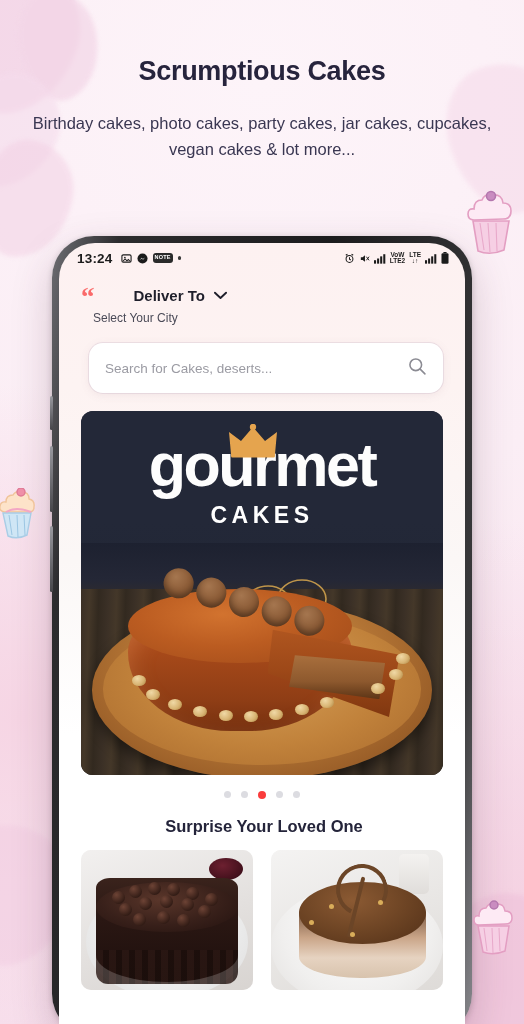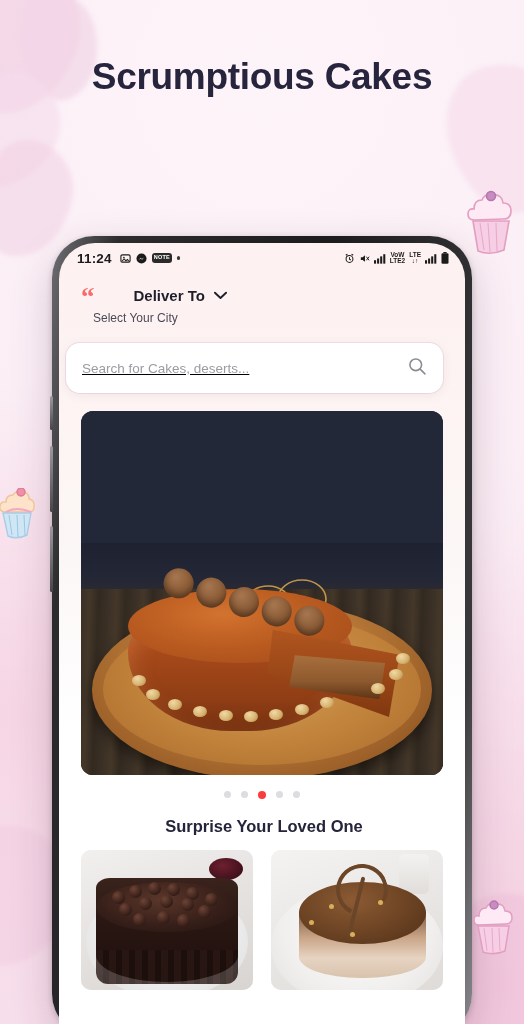--- a/index.html
+++ b/index.html
@@ -27,21 +27,21 @@
   .blob.b3 { width:96px;  height:120px; left:-40px;  top:72px;   background:#f5dcec; transform:rotate(26deg); opacity:.6;}
   .blob.b4 { width:90px;  height:118px; left:-18px;  top:140px;  background:#f2cfe3; transform:rotate(8deg); opacity:.5;}
   .blob.b5 { width:120px; height:150px; right:-46px; top:62px;   background:#f4d4e6; transform:rotate(-22deg); opacity:.45;}
   .blob.b6 { width:150px; height:170px; right:-58px; bottom:-40px; background:#eebfd9; transform:rotate(12deg); opacity:.5;}
   .blob.b7 { width:120px; height:140px; left:-50px;  bottom:60px; background:#f1cbe1; transform:rotate(-10deg); opacity:.45;}
   .blob.b8 { width:130px; height:120px; left:150px;  bottom:-50px; background:#f6ddec; transform:rotate(30deg); opacity:.5;}
 
   
   .page-head { position:absolute; left:0; right:0; top:56px; text-align:center; z-index:4; }
   .page-title {
-    font-size:37px; font-weight:bold; color:#27243d; letter-spacing:-.3px;
+    font-size:27px; font-weight:bold; color:#27243d; letter-spacing:-.3px;
   }
   .page-sub {
     margin-top:24px; font-size:16.5px; color:#3a3752; line-height:1.55;
     padding:0 28px;
   }
 
   
   .cupcake { position:absolute; z-index:6; }
   .cupcake.c-topright { right:4px;  top:190px;  width:60px; height:66px; }
   .cupcake.c-left     { left:-6px;  top:488px;  width:46px; height:52px; }
@@ -94,21 +94,21 @@
   .quote-mark {
     color:#fa6a6a; font-size:27px; font-weight:bold; line-height:.6;
     font-family:"Liberation Serif", serif; letter-spacing:-2px;
     margin-top:4px;
   }
   .deliver-label { font-size:15px; font-weight:bold; color:#1f1f2b;margin-left:34px; }
   .chev { margin-left:2px; }
   .city-label { font-size:12px; color:#4a4a57; margin-top:6px; margin-left:12px; }
 
   
-  .search-wrap { padding:18px 22px 0 7px;text-decoration:underline; }
+  .search-wrap { padding:18px 22px 0 30px; }
   .search-box {
     height:50px; background:#fff; border-radius:14px;
     display:flex; align-items:center; padding:0 16px;
     box-shadow:0 2px 10px rgba(140,100,120,.10), 0 0 0 1px rgba(230,215,222,.65);
   }
   .search-ph { font-size:13.5px; color:#9b9ba3; flex:1; }
 
   
   .banner-wrap { padding:18px 22px 0 22px; }
   .banner {
@@ -258,20 +258,21 @@
   <div class="blob b3"></div>
   <div class="blob b4"></div>
   <div class="blob b5"></div>
   <div class="blob b6"></div>
   <div class="blob b7"></div>
   <div class="blob b8"></div>
 </div>
 
 <div class="page-head">
   <div class="page-title">Scrumptious Cakes</div>
+  <div class="page-sub">Birthday cakes, photo cakes, party cakes, jar cakes, cupcakes, vegan cakes &amp; lot more...</div>
 </div>
 
 <svg class="cupcake c-topright" viewBox="0 0 60 66">
   <g fill="none" stroke="#e39ec2" stroke-width="1.6">
     <path d="M14 30 Q8 30 8 24 Q8 18 14 19 Q14 10 22 10 Q25 3 33 5 Q42 4 43 13 Q51 13 51 21 Q51 29 43 29 Z" fill="#fdeaf4"></path>
     <path d="M13 31 L18 61 Q30 66 44 60 L49 31 Z" fill="#f6cfe4"></path>
     <path d="M20 33 L24 60 M28 33 L30 62 M36 33 L37 61" stroke="#e8a9ca" stroke-width="1.1"></path>
     <circle cx="31" cy="6" r="4.5" fill="#c98cc0" stroke="#b477ae"></circle>
   </g>
 </svg>
@@ -299,21 +300,21 @@
   <div class="phone-frame">
     <div class="side-btn s1"></div>
     <div class="side-btn s2"></div>
     <div class="side-btn s3"></div>
   </div>
 
   <div class="phone-inner">
 
     <div class="statusbar">
       <div class="sb-left">
-        <span class="sb-time">11:24</span>
+        <span class="sb-time">13:24</span>
         <span class="sb-ico">
           <svg width="11" height="11" viewBox="0 0 24 24">
               <rect x="2" y="4" width="20" height="16" rx="3" fill="none" stroke="#1b1b1b" stroke-width="2.4"></rect>
               <circle cx="8.5" cy="10" r="1.8" fill="#1b1b1b"></circle>
               <path d="M4 18l5-5 4 4 3-3 4 4" fill="none" stroke="#1b1b1b" stroke-width="2.2"></path>
             </svg>
         </span>
         <span class="sb-ico">
           <svg width="11" height="11" viewBox="0 0 24 24">
               <circle cx="12" cy="12" r="11" fill="#1b1b1b"></circle>
@@ -394,20 +395,31 @@
                 <path d="M15.8 15.8L21.5 21.5" stroke="#8b8b93" stroke-width="1.9" stroke-linecap="round"></path>
               </svg>
           </span>
         </div>
       </div>
 
       <div class="banner-wrap">
         <div class="banner">
           <div class="banner-top"></div>
 
+          <div class="brand">
+            <div style="position:relative; display:inline-block;">
+              <svg class="crown" width="52" height="34" viewBox="0 0 52 34">
+                <path d="M4 30 L2 8 L14 17 L26 3 L38 17 L50 8 L48 30 Z" fill="#e5a44e"></path>
+                <rect x="4" y="29" width="44" height="4.5" rx="1.6" fill="#e5a44e"></rect>
+                <circle cx="26" cy="3" r="3.2" fill="#e5a44e"></circle>
+              </svg>
+              <div class="brand-word">gourmet</div>
+            </div>
+            <div class="brand-sub">CAKES</div>
+          </div>
 
           <div class="cake-photo">
             <div class="cake-bgwood"></div>
             <div class="wood-stripes"></div>
             <div class="board"></div>
             <div class="board-rim"></div>
 
             <svg class="gold-rings" width="120" height="60" viewBox="0 0 120 60">
               <ellipse cx="28" cy="30" rx="22" ry="17" fill="none" stroke="#d9a84e" stroke-width="1.6"></ellipse>
               <ellipse cx="62" cy="26" rx="24" ry="19" fill="none" stroke="#d9a84e" stroke-width="1.6"></ellipse>

